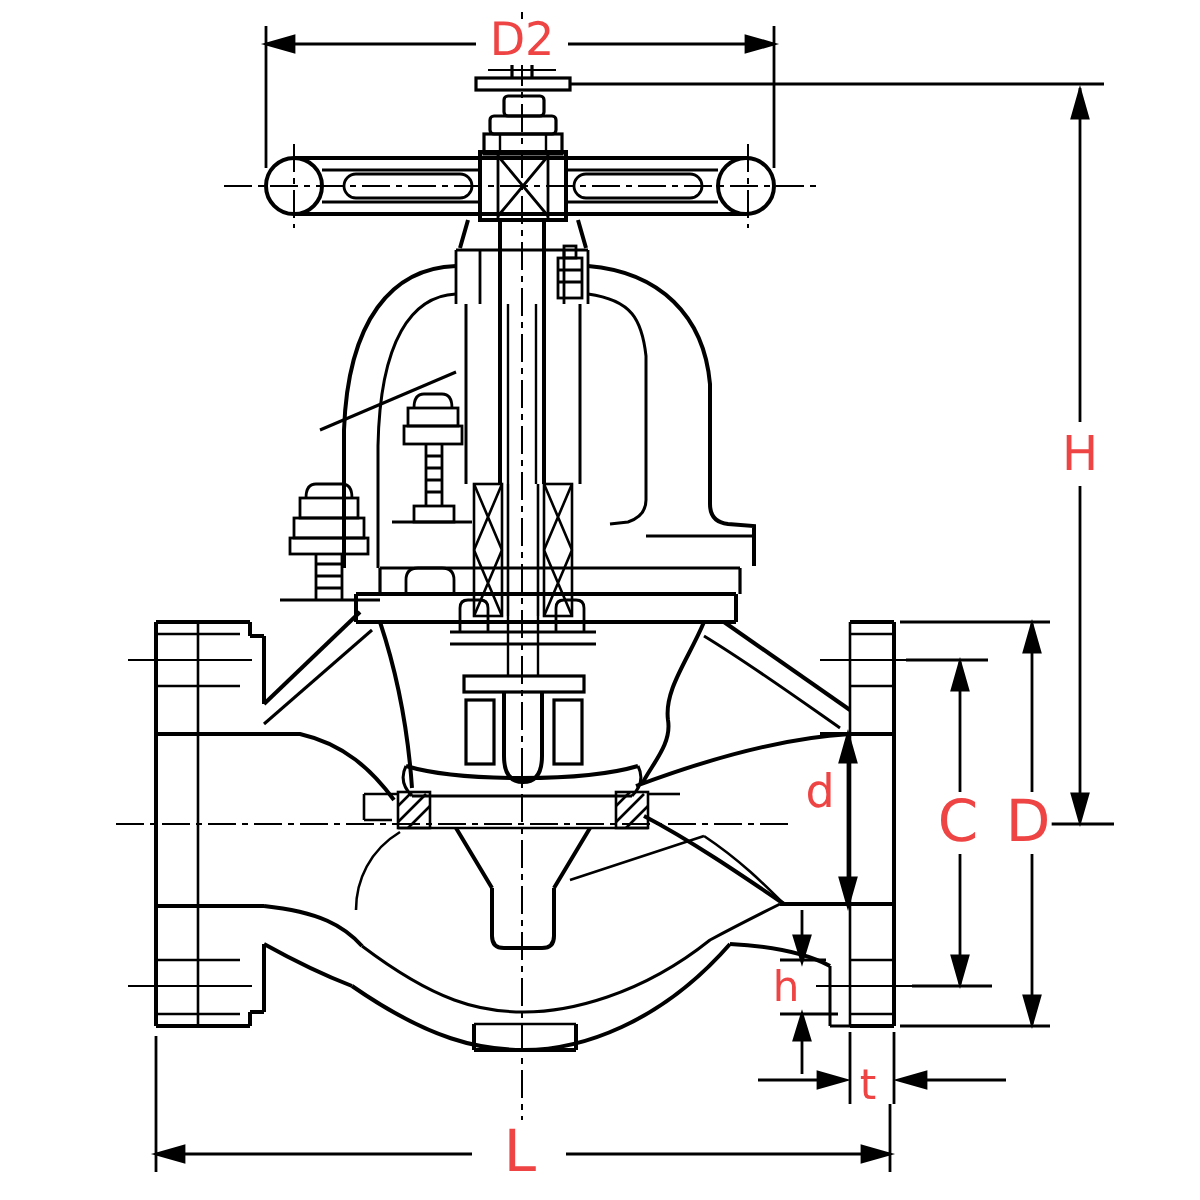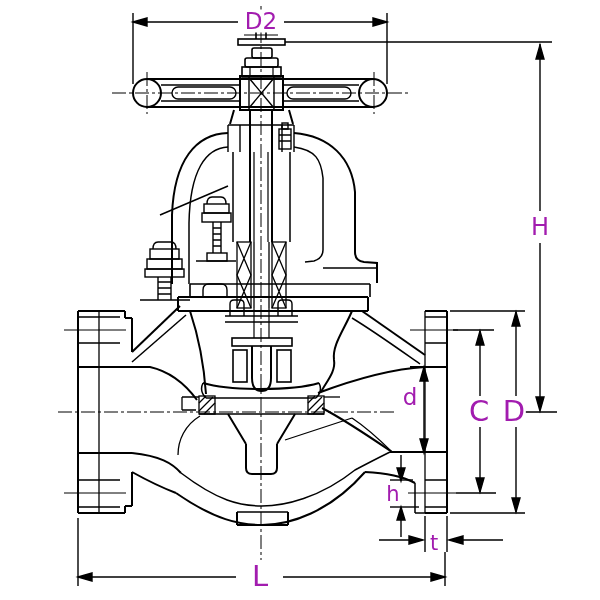--- a/index.html
+++ b/index.html
@@ -1,19 +1,19 @@
 <!DOCTYPE html>
 <html><head>
 <meta charset="utf-8">
 <style>
   html,body{margin:0;padding:0;background:#fff;}
   #stage{position:relative;width:600px;height:600px;background:#ffffff;overflow:hidden;
          font-family:"DejaVu Sans","Liberation Sans",sans-serif;}
   #stage svg{position:absolute;left:0;top:0;}
-  .dim-label{position:absolute;transform:translate(-50%,-50%);color:#a21caf;background:#fff;
+  .dim-label{position:absolute;transform:translate(-50%,-50%);color:#ef4444;background:#fff;
              padding:0 1px;line-height:1;white-space:nowrap;font-weight:500;}
   .f21{font-size:21px;} .f23{font-size:23px;} .f24{font-size:24px;} .f29{font-size:29px;}
 </style>
 </head>
 <body>
 
 <div id="stage">
   <svg width="600" height="600" viewBox="0 0 600 600">
 
     <g stroke="#000" stroke-width="1" fill="none" stroke-dasharray="14 3 3 3">

